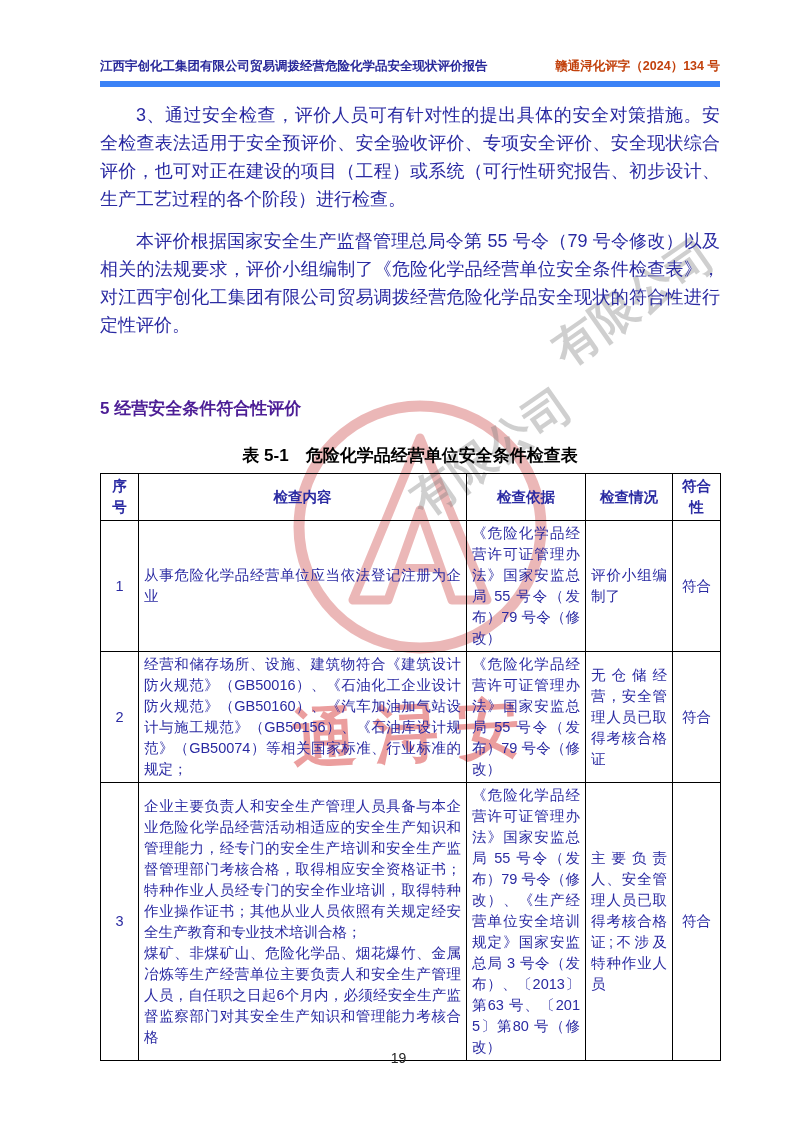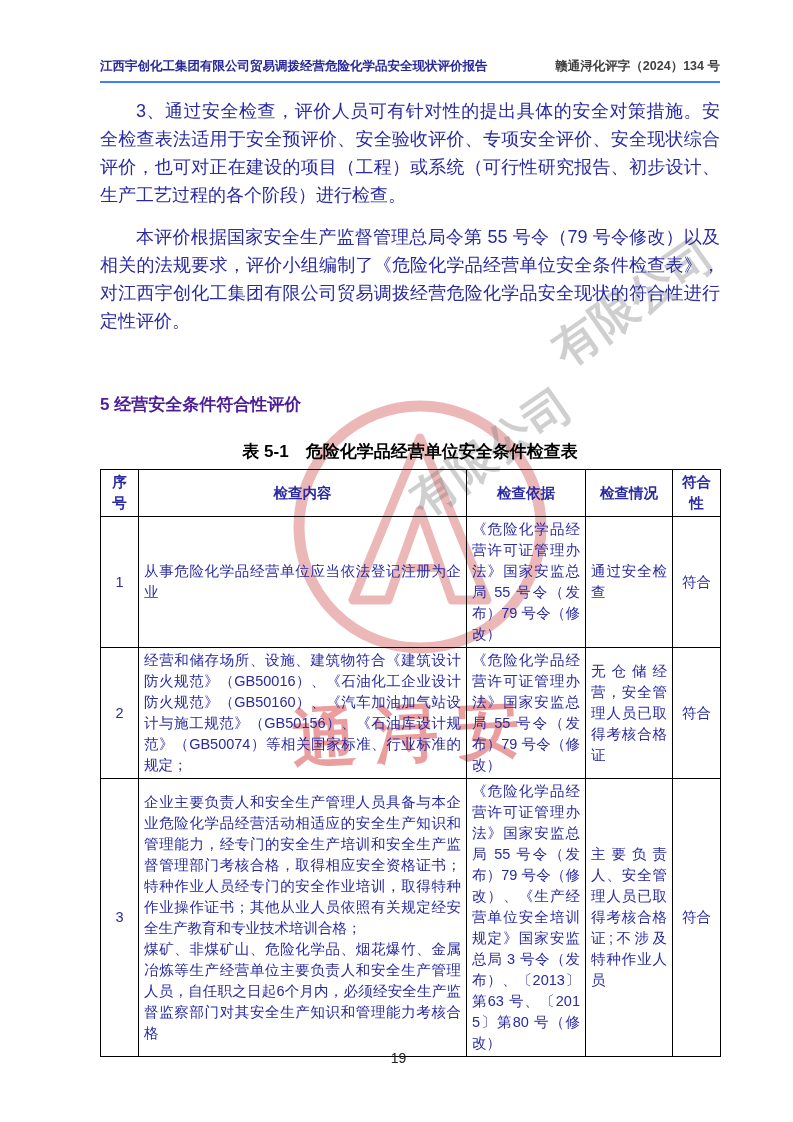--- a/index.html
+++ b/index.html
@@ -15,24 +15,24 @@
     position:absolute;
     left:100px; top:58px;
     width:620px;
   }
 
   
   .doc-header {
     display:flex; justify-content:space-between; align-items:flex-end;
     font-size:12.5px; font-weight:bold;
     padding-bottom:6px;
-    border-bottom:2px solid #3b82f6;
+    border-bottom:6px solid #3b82f6;
   }
   .doc-header .left  { color:#28289a; }
-  .doc-header .right { color:#404040; white-space:nowrap; margin-left:12px; }
+  .doc-header .right { color:#c2410c; white-space:nowrap; margin-left:12px; }
 
   
   .para {
     margin:14px 0 0 0;
     font-size:18px; line-height:28px;
     color:#2a2aa2;
     text-align:justify;
     text-indent:2em;
   }
   .section-heading {
@@ -152,21 +152,21 @@
           <th>检查依据</th>
           <th>检查情况</th>
           <th>符合性</th>
         </tr>
       </thead>
       <tbody>
         <tr class="r1">
           <td class="c-no">1</td>
           <td class="c-content">从事危险化学品经营单位应当依法登记注册为企业</td>
           <td class="c-basis">《危险化学品经营许可证管理办法》国家安监总局 55 号令（发布）79 号令（修改）</td>
-          <td class="c-situation">通过安全检查</td>
+          <td class="c-situation">评价小组编制了</td>
           <td class="c-conformity">符合</td>
         </tr>
         <tr class="r2">
           <td class="c-no">2</td>
           <td class="c-content">经营和储存场所、设施、建筑物符合《建筑设计防火规范》（GB50016）、《石油化工企业设计防火规范》（GB50160）、《汽车加油加气站设计与施工规范》（GB50156）、《石油库设计规范》（GB50074）等相关国家标准、行业标准的规定；</td>
           <td class="c-basis">《危险化学品经营许可证管理办法》国家安监总局 55 号令（发布）79 号令（修改）</td>
           <td class="c-situation">无仓储经营，安全管理人员已取得考核合格证</td>
           <td class="c-conformity">符合</td>
         </tr>
         <tr class="r3">

